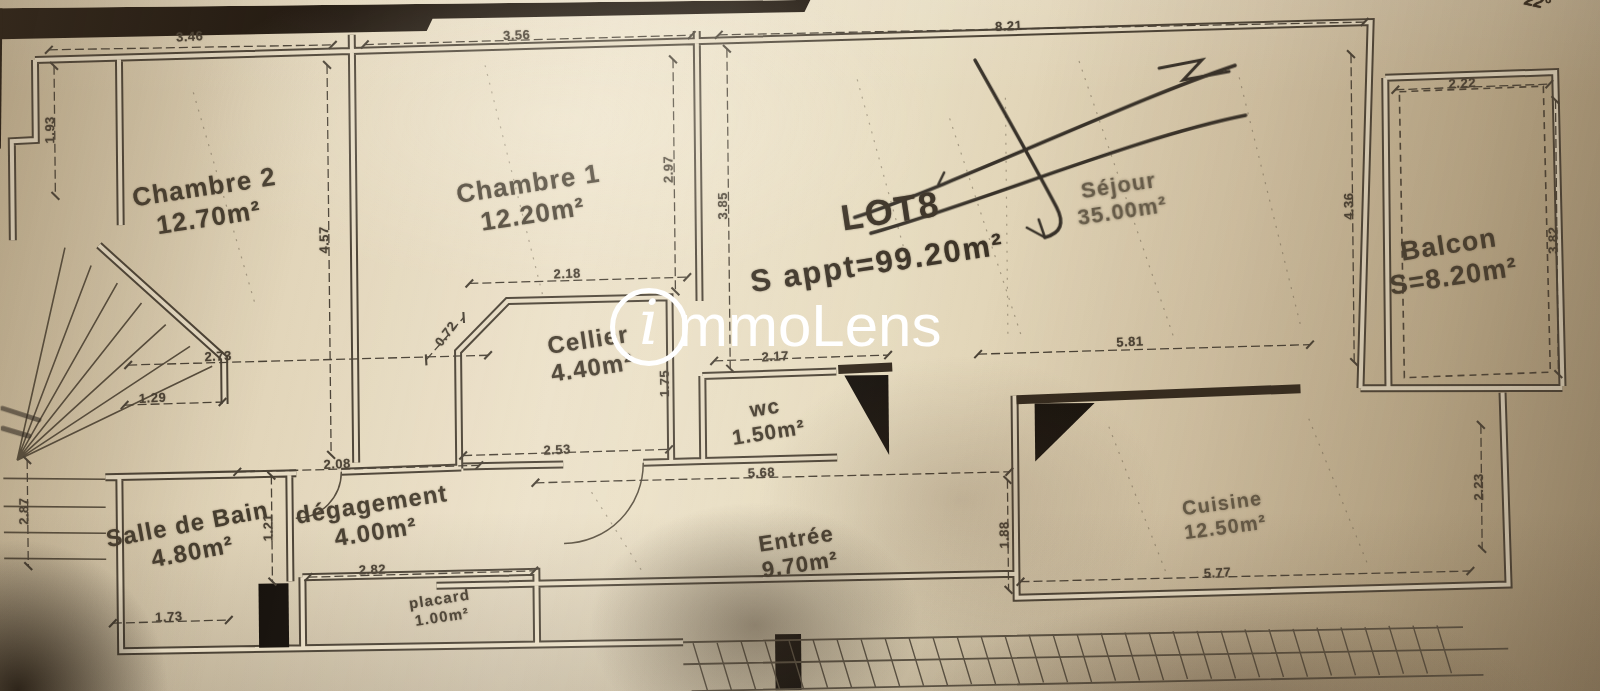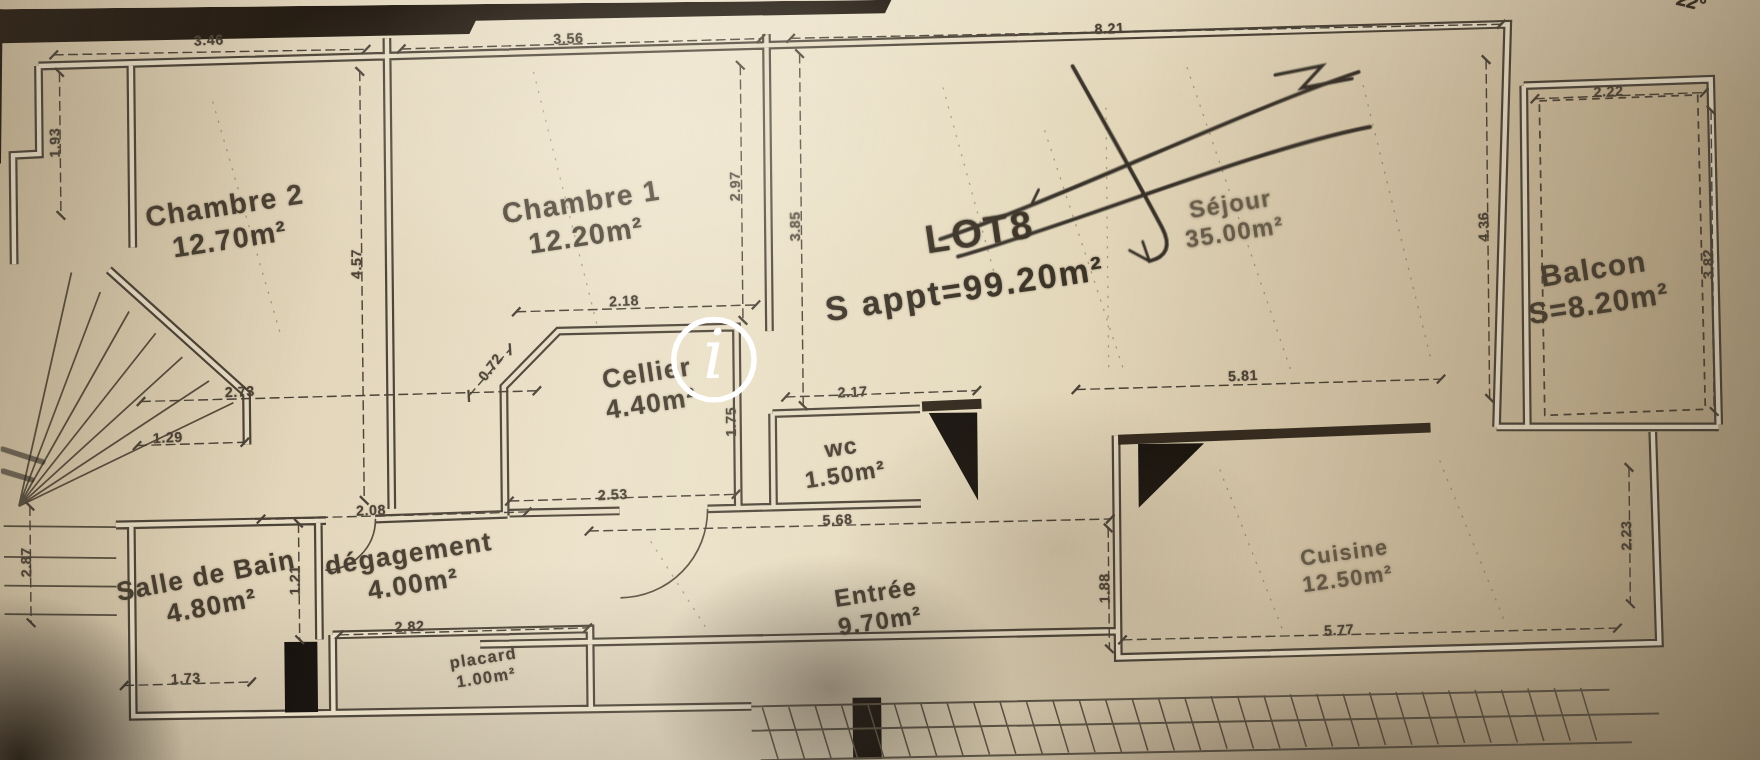--- a/index.html
+++ b/index.html
@@ -255,14 +255,15 @@
     <span class="hand" style="left:1528px;top:0px">22°</span>
   </div>
 
   <div class="ovl shade1"></div>
   <div class="ovl shade2"></div>
 
   <div class="wm">
     <span class="wm-circle">
       <span class="wm-i">i</span>
     </span>
+    <span class="wm-rest">mmoLens</span>
   </div>
 </div>
 
 </body></html>

